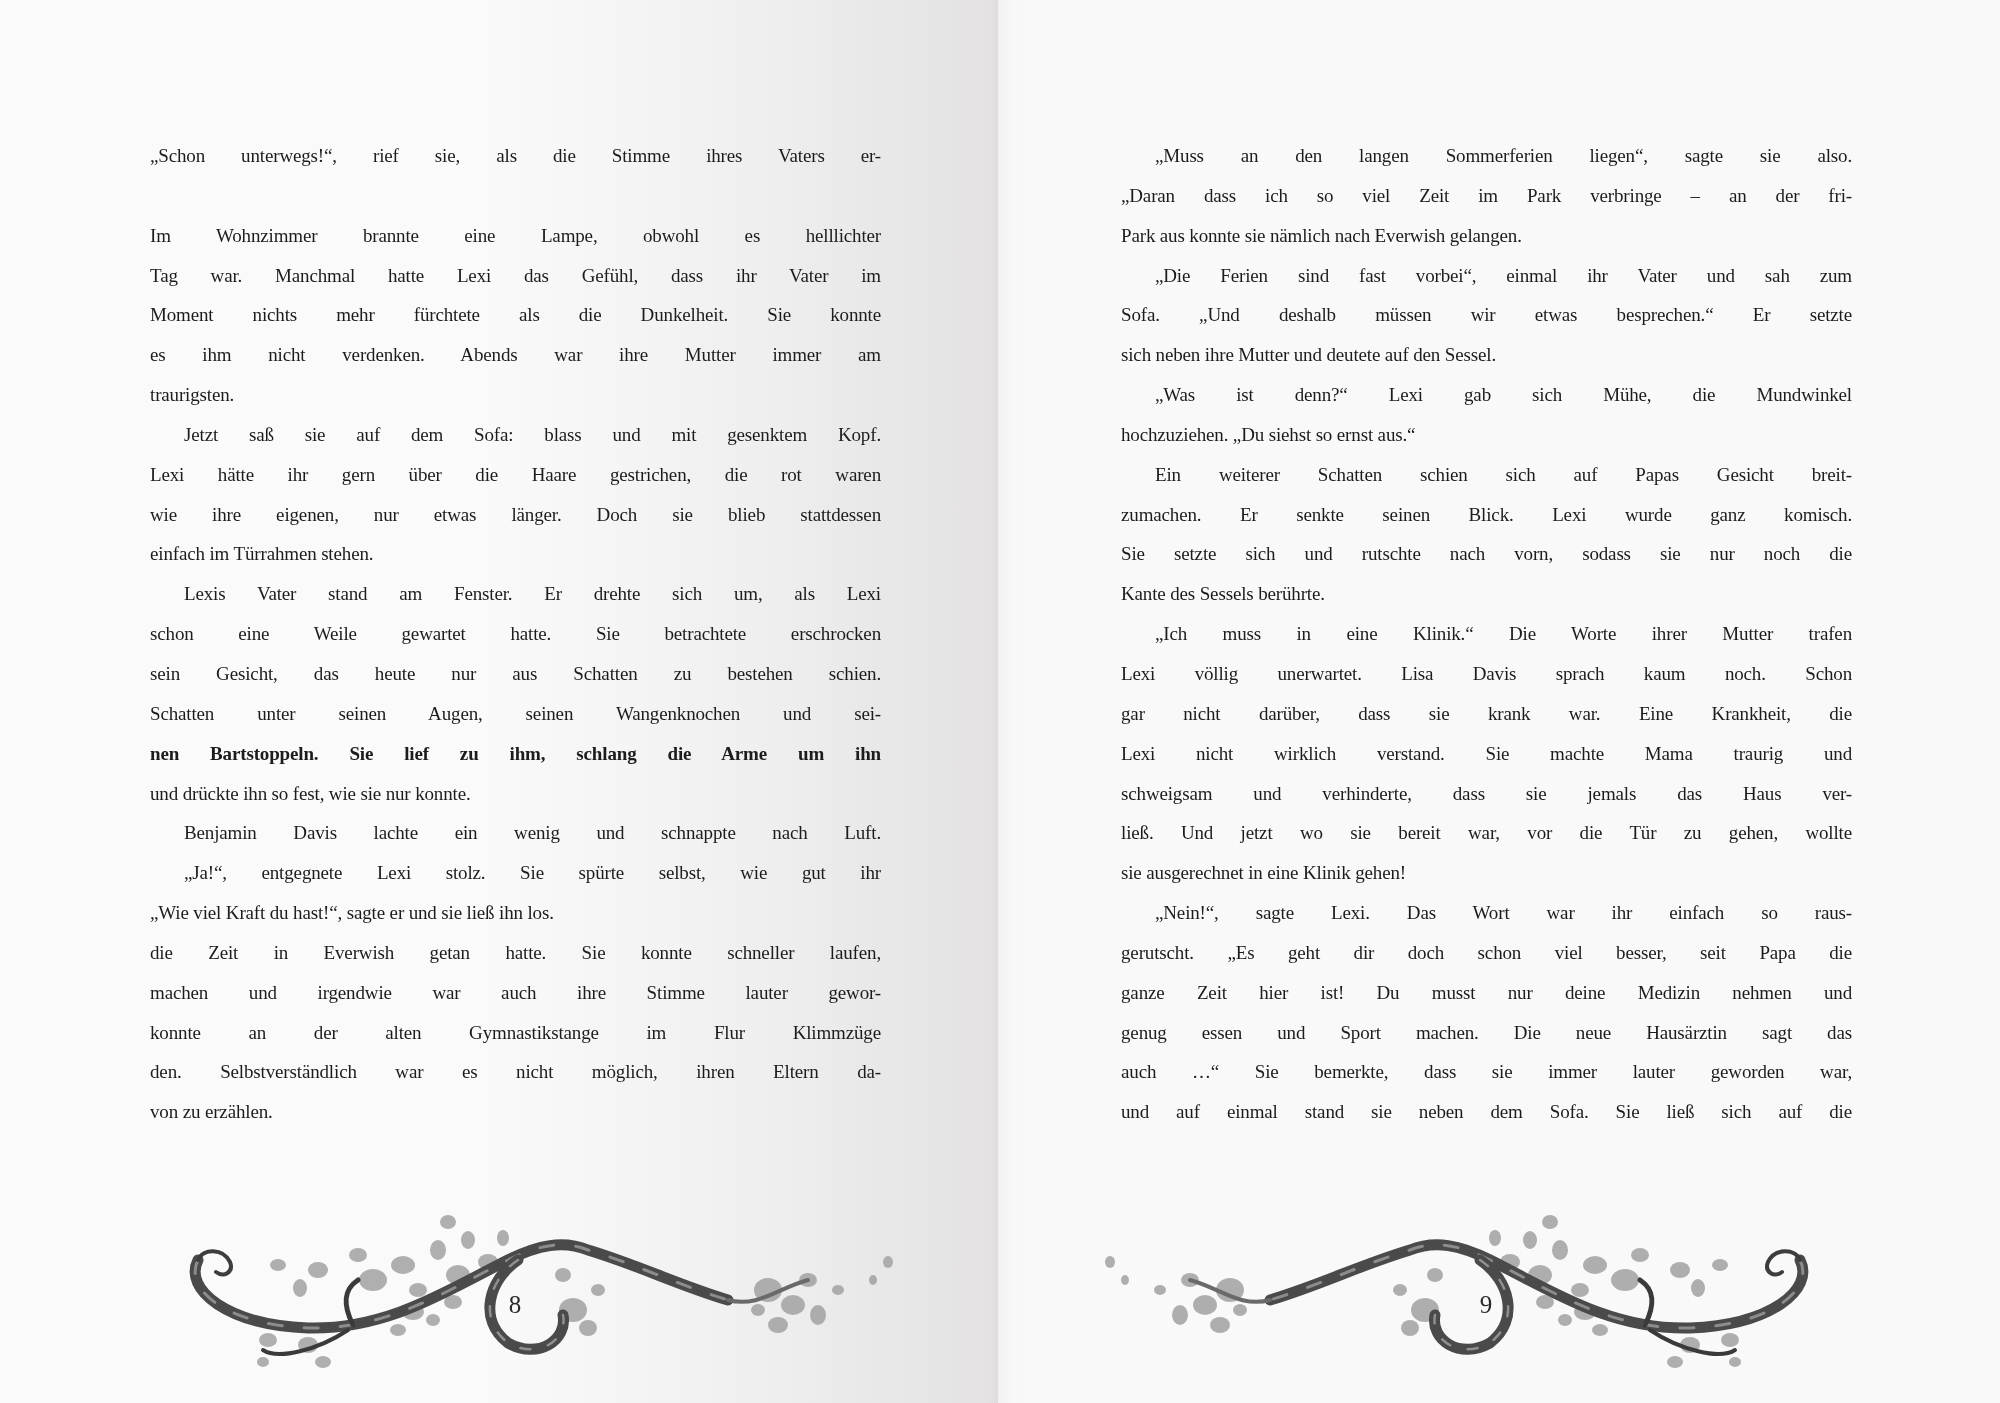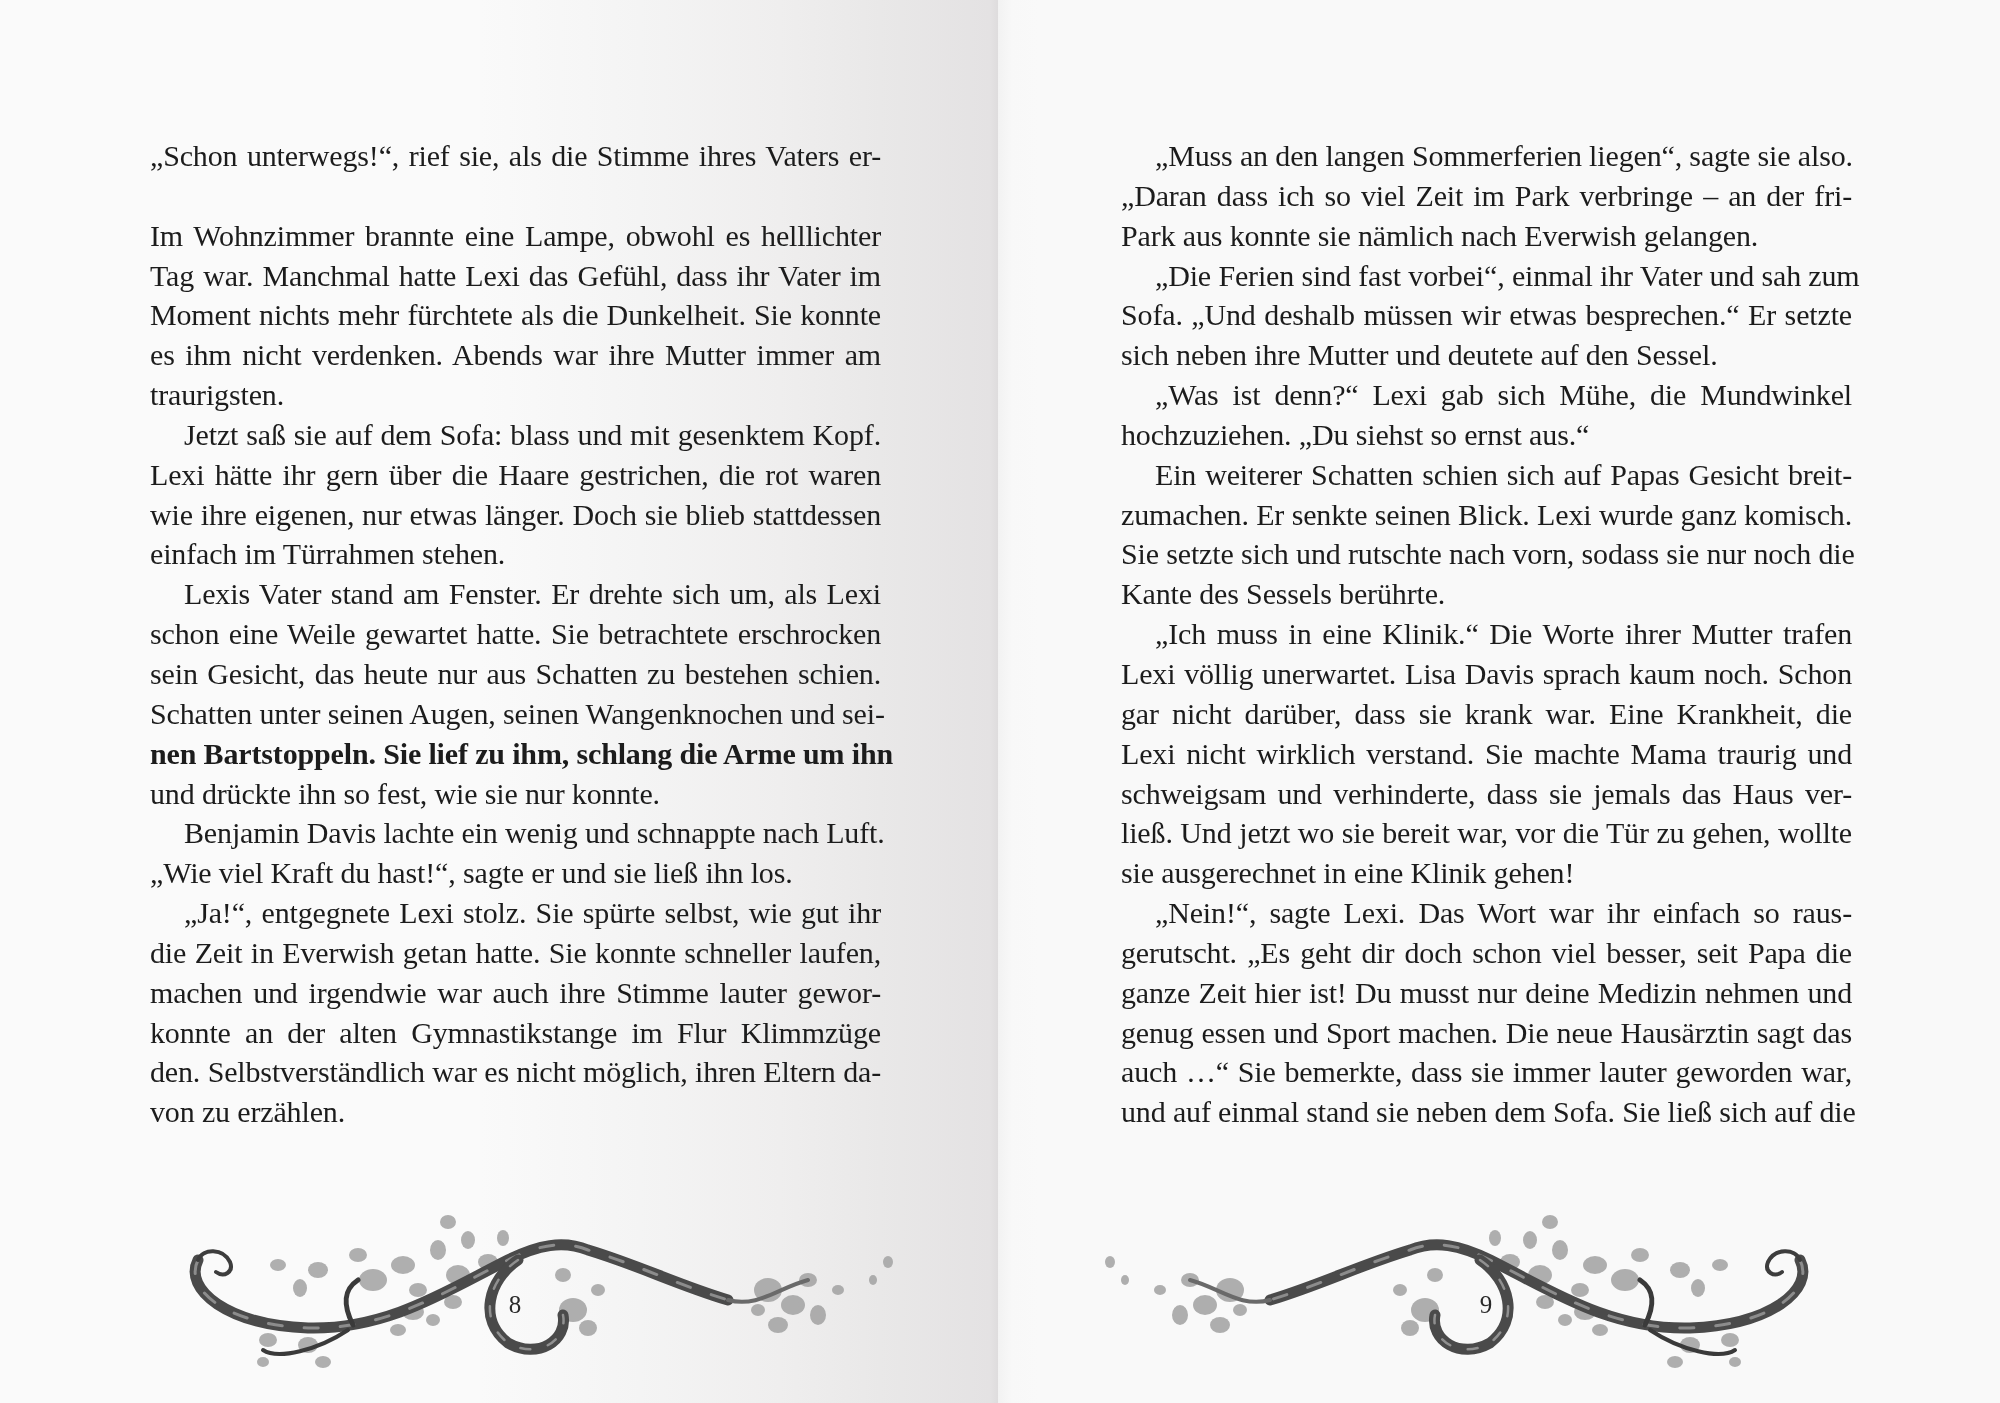--- a/index.html
+++ b/index.html
@@ -37,21 +37,21 @@
       width: 1170px;
       background: linear-gradient(to right,
         #f2f2f2 0px,
         #f8f8f8 14px,
         #f9f9f9 40px,
         #f9f9f9 100%);
     }
     .text-block {
       position: absolute;
       top: 136px;
-      font-size: 30px;
+      font-size: 19px;
       line-height: 39.85px;
       text-align: justify;
       letter-spacing: -0.15px;
       word-spacing: 0px;
     }
     .page-left .text-block {
       left: 150px;
       width: 731px;
     }
     .page-right .text-block {
@@ -123,22 +123,22 @@
       <span class="line" style="word-spacing: 0px;">Lexi hätte ihr gern über die Haare gestrichen, die rot waren</span>
       <span class="line" style="word-spacing: 0px;">wie ihre eigenen, nur etwas länger. Doch sie blieb stattdessen</span>
       <span class="line last">einfach im Türrahmen stehen.</span>
       <span class="line indent" style="word-spacing: 0px;">Lexis Vater stand am Fenster. Er drehte sich um, als Lexi</span>
       <span class="line" style="word-spacing: 0px;">schon eine Weile gewartet hatte. Sie betrachtete erschrocken</span>
       <span class="line" style="word-spacing: 0px;">sein Gesicht, das heute nur aus Schatten zu bestehen schien.</span>
       <span class="line" style="word-spacing: 0px;">Schatten unter seinen Augen, seinen Wangenknochen und sei-</span>
       <span class="line" style="word-spacing: 0px; font-weight: bold;">nen Bartstoppeln. Sie lief zu ihm, schlang die Arme um ihn</span>
       <span class="line last">und drückte ihn so fest, wie sie nur konnte.</span>
       <span class="line indent" style="word-spacing: 0px;">Benjamin Davis lachte ein wenig und schnappte nach Luft.</span>
+      <span class="line indent" style="word-spacing: 0px;">„Ja!“, entgegnete Lexi stolz. Sie spürte selbst, wie gut ihr</span>
       <span class="line last">„Wie viel Kraft du hast!“, sagte er und sie ließ ihn los.</span>
-      <span class="line indent" style="word-spacing: 0px;">„Ja!“, entgegnete Lexi stolz. Sie spürte selbst, wie gut ihr</span>
       <span class="line" style="word-spacing: 0px;">die Zeit in Everwish getan hatte. Sie konnte schneller laufen,</span>
       <span class="line" style="word-spacing: 0px;">machen und irgendwie war auch ihre Stimme lauter gewor-</span>
       <span class="line" style="word-spacing: 0px;">konnte an der alten Gymnastikstange im Flur Klimmzüge</span>
       <span class="line" style="word-spacing: 0px;">den. Selbstverständlich war es nicht möglich, ihren Eltern da-</span>
       <span class="line last">von zu erzählen.</span>
     </div>
   <div class="ornament">
     <svg viewBox="0 0 740 180" xmlns="http://www.w3.org/2000/svg">
       <g fill="#a2a2a2" opacity="0.85">
         <ellipse cx="110" cy="55" rx="8" ry="6"></ellipse>

